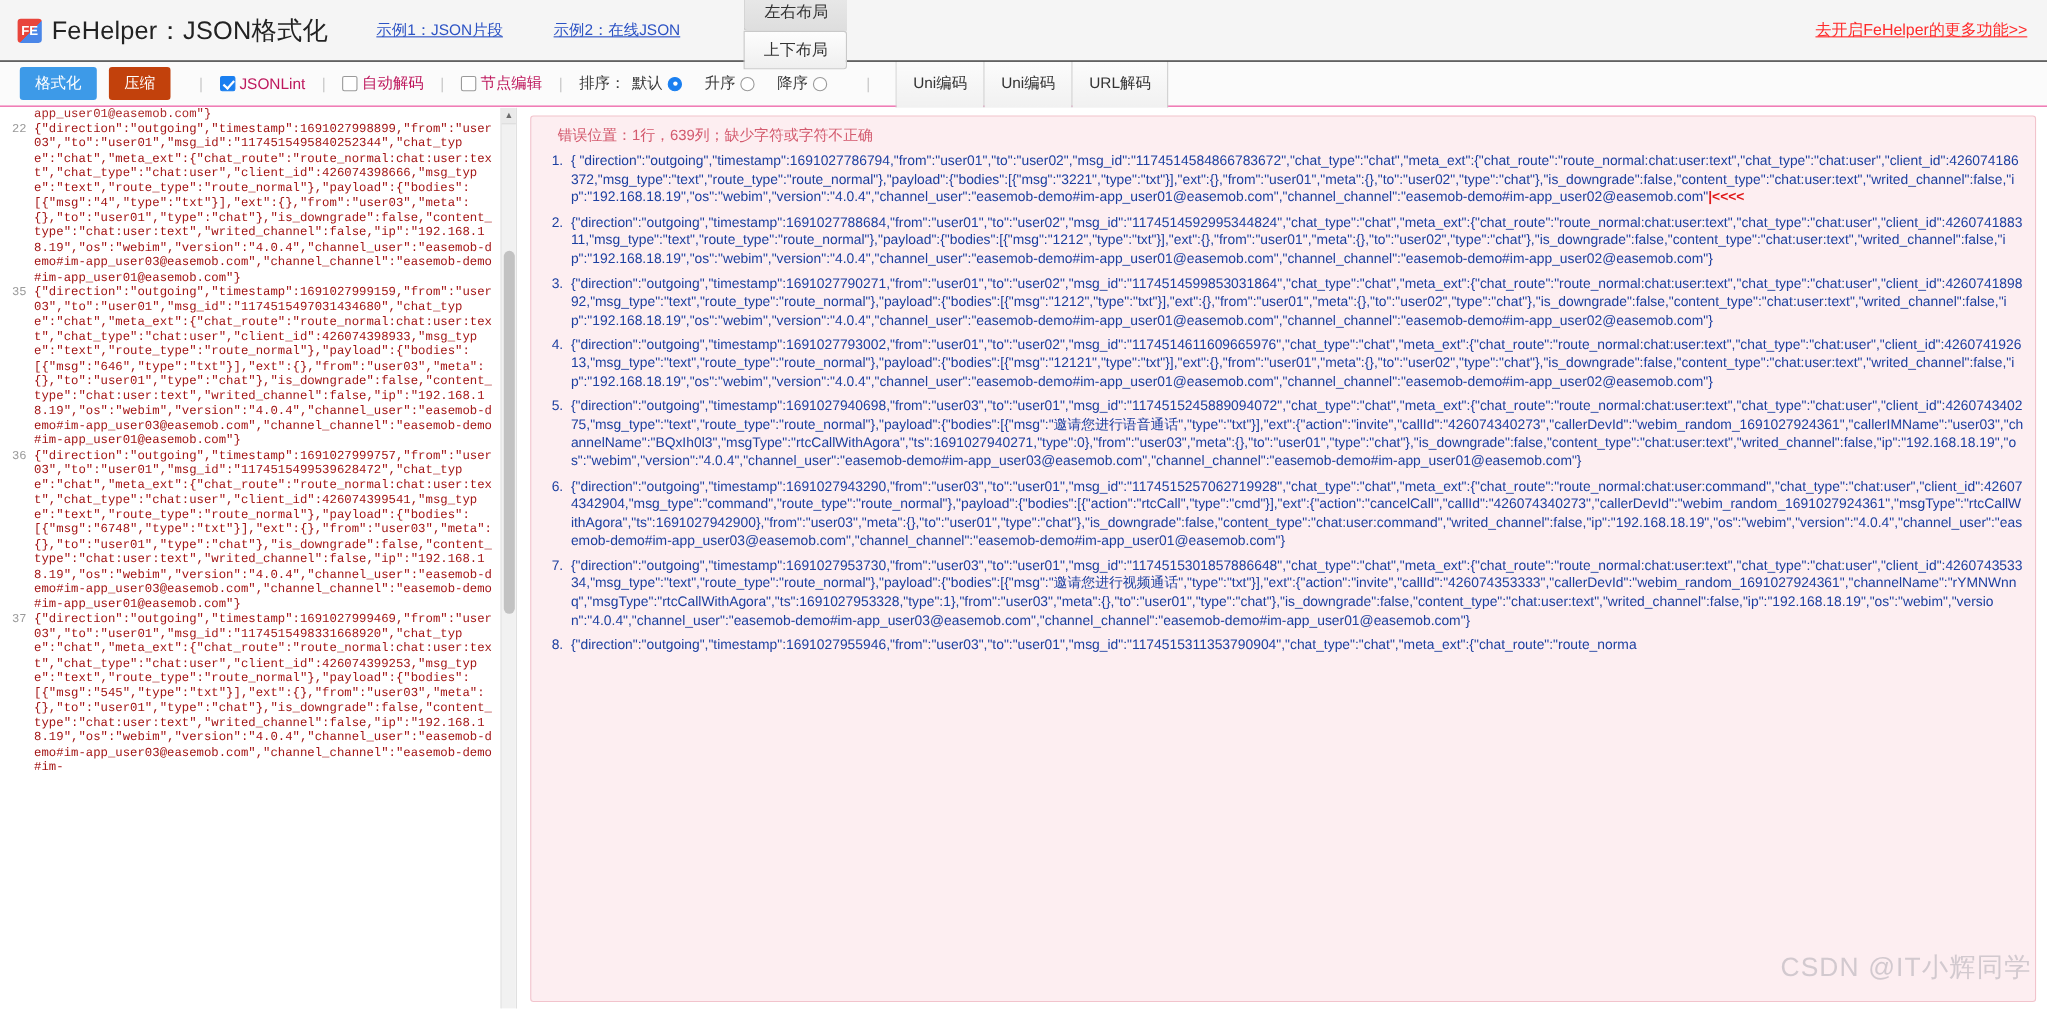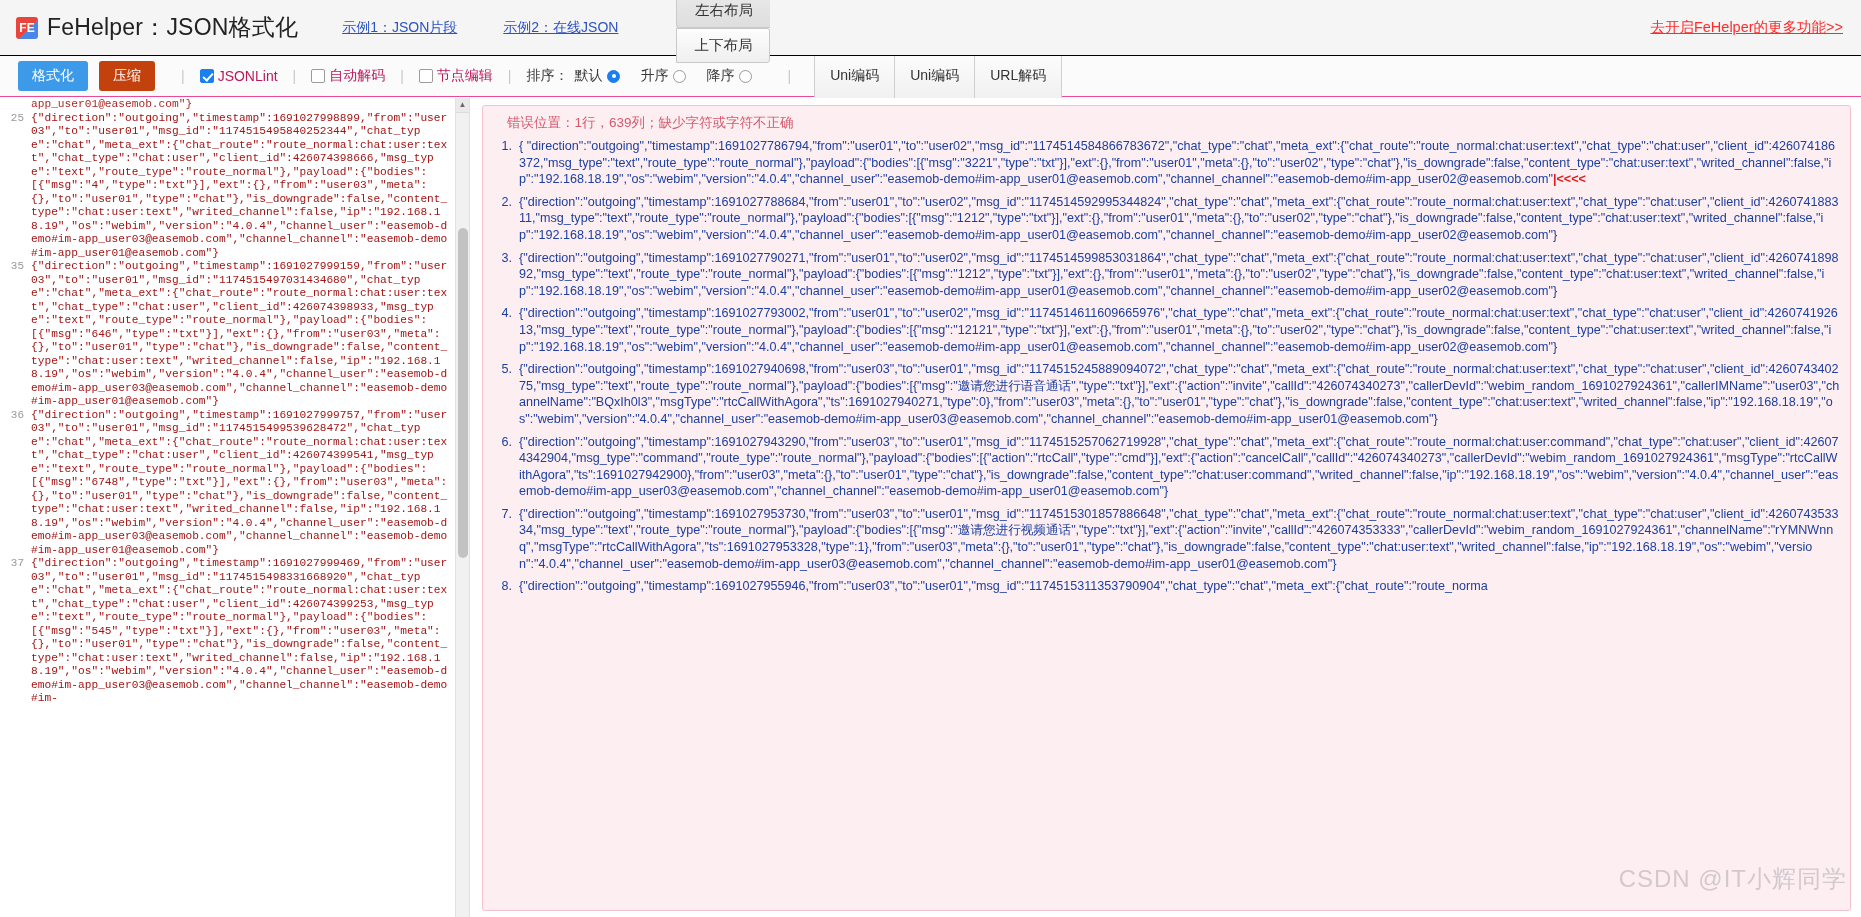--- a/index.html
+++ b/index.html
@@ -311,21 +311,21 @@
 
   <div class="main">
 
     <div class="left-pane">
       <div class="code-area">
         <div class="code-row first-partial">
           <div class="gutter"></div>
           <div class="code-text">app_user01@easemob.com"}</div>
         </div>
         <div class="code-row">
-          <div class="gutter">25</div>
+          <div class="gutter">22</div>
           <div class="code-text">{"direction":"outgoing","timestamp":1691027998899,"from":"user03","to":"user01","msg_id":"1174515495840252344","chat_type":"chat","meta_ext":{"chat_route":"route_normal:chat:user:text","chat_type":"chat:user","client_id":426074398666,"msg_type":"text","route_type":"route_normal"},"payload":{"bodies":[{"msg":"4","type":"txt"}],"ext":{},"from":"user03","meta":{},"to":"user01","type":"chat"},"is_downgrade":false,"content_type":"chat:user:text","writed_channel":false,"ip":"192.168.18.19","os":"webim","version":"4.0.4","channel_user":"easemob-demo#im-app_user03@easemob.com","channel_channel":"easemob-demo#im-app_user01@easemob.com"}</div>
         </div>
         <div class="code-row">
           <div class="gutter">35</div>
           <div class="code-text">{"direction":"outgoing","timestamp":1691027999159,"from":"user03","to":"user01","msg_id":"1174515497031434680","chat_type":"chat","meta_ext":{"chat_route":"route_normal:chat:user:text","chat_type":"chat:user","client_id":426074398933,"msg_type":"text","route_type":"route_normal"},"payload":{"bodies":[{"msg":"646","type":"txt"}],"ext":{},"from":"user03","meta":{},"to":"user01","type":"chat"},"is_downgrade":false,"content_type":"chat:user:text","writed_channel":false,"ip":"192.168.18.19","os":"webim","version":"4.0.4","channel_user":"easemob-demo#im-app_user03@easemob.com","channel_channel":"easemob-demo#im-app_user01@easemob.com"}</div>
         </div>
         <div class="code-row">
           <div class="gutter">36</div>
           <div class="code-text">{"direction":"outgoing","timestamp":1691027999757,"from":"user03","to":"user01","msg_id":"1174515499539628472","chat_type":"chat","meta_ext":{"chat_route":"route_normal:chat:user:text","chat_type":"chat:user","client_id":426074399541,"msg_type":"text","route_type":"route_normal"},"payload":{"bodies":[{"msg":"6748","type":"txt"}],"ext":{},"from":"user03","meta":{},"to":"user01","type":"chat"},"is_downgrade":false,"content_type":"chat:user:text","writed_channel":false,"ip":"192.168.18.19","os":"webim","version":"4.0.4","channel_user":"easemob-demo#im-app_user03@easemob.com","channel_channel":"easemob-demo#im-app_user01@easemob.com"}</div>
         </div>

